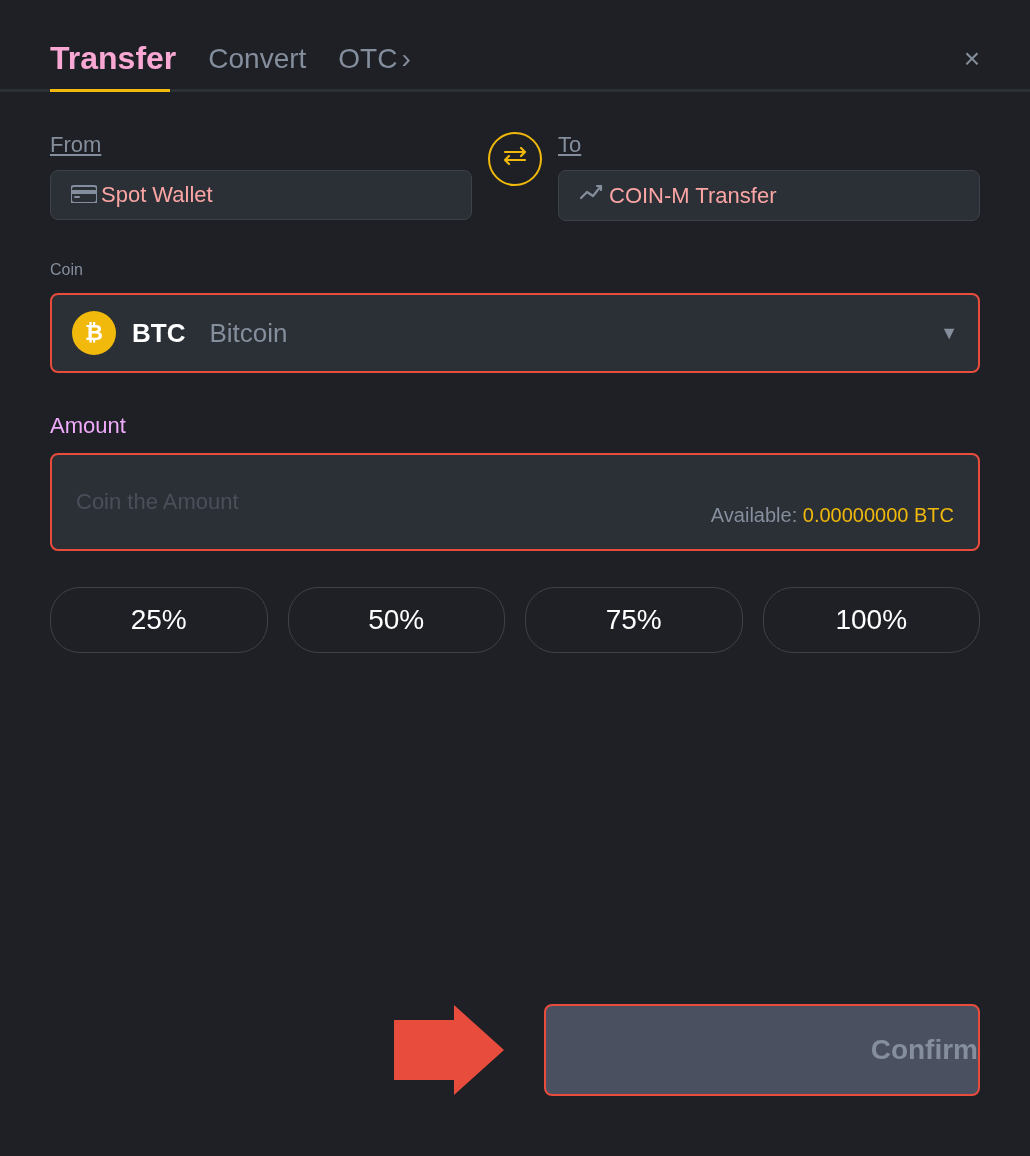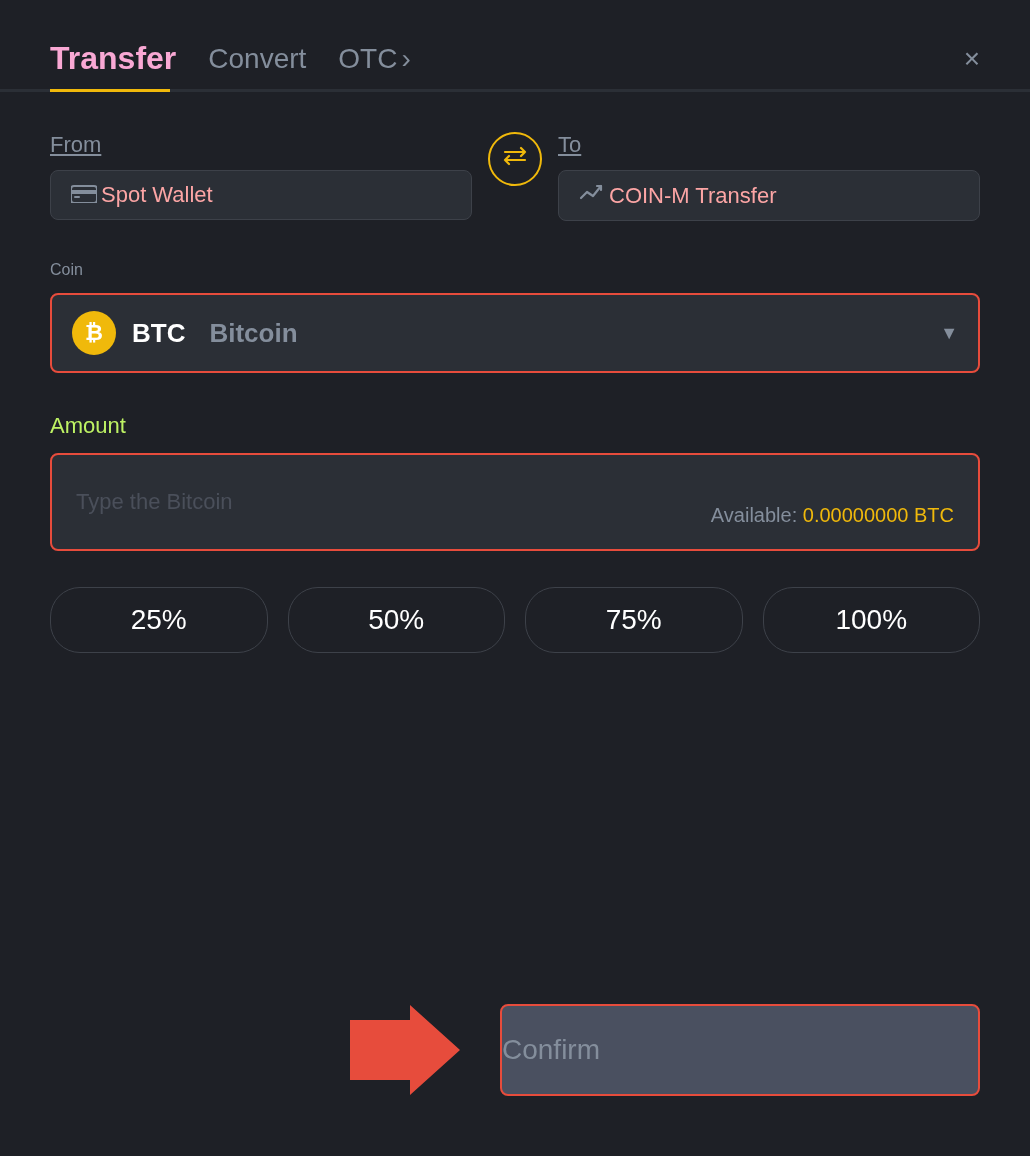--- a/index.html
+++ b/index.html
@@ -189,21 +189,21 @@
       font-size: 18px;
     }
 
     
     .amount-section {
       margin-bottom: 36px;
     }
 
     .amount-label {
       font-size: 22px;
-      color: #bef264;
+      color: #f0abfc;
       margin-bottom: 14px;
     }
 
     .amount-input-box {
       background: #2b2f36;
       border: 2.5px solid #e74c3c;
       border-radius: 8px;
       padding: 22px 24px;
       display: flex;
       align-items: center;
@@ -254,25 +254,25 @@
       gap: 30px;
       position: relative;
     }
 
     .confirm-btn {
       background: #4a5060;
       border: 2.5px solid #e74c3c;
       border-radius: 8px;
       color: #848e9c;
       font-size: 28px;
-      font-weight: 400;
+      font-weight: 700;
       padding: 28px 0;
-      width: 480px;
-      cursor: pointer;
-      text-align: left;
+      width: 436px;
+      cursor: pointer;
+      text-align: right;
     }
 
     .spacer {
       flex: 1;
     }
   </style>
 </head>
 <body>
 
 <div class="modal">
@@ -326,29 +326,29 @@
         <span>COIN-M Transfer</span>
       </div>
     </div>
   </div>
 
   <div class="coin-section">
     <div class="coin-label">Coin</div>
     <div class="coin-select">
       <div class="btc-icon">₿</div>
       <span style="font-weight:700;text-align:right;">BTC</span>
-      <span style="color:#848e9c; font-weight:700; margin-left:8px;">Bitcoin</span>
+      <span style="color:#848e9c; font-weight:400; margin-left:8px;">Bitcoin</span>
       <span class="chevron-down">▼</span>
     </div>
   </div>
 
   <div class="amount-section">
     <div class="amount-label">Amount</div>
     <div class="amount-input-box">
-      <span class="amount-placeholder">Type the Bitcoin</span>
+      <span class="amount-placeholder">Coin the Amount</span>
       <span class="available-text">
         <span>Available:</span>
         <span class="available-amount">0.00000000 BTC</span>
       </span>
     </div>
   </div>
 
   <div class="pct-row">
     <button class="pct-btn">25%</button>
     <button class="pct-btn">50%</button>

